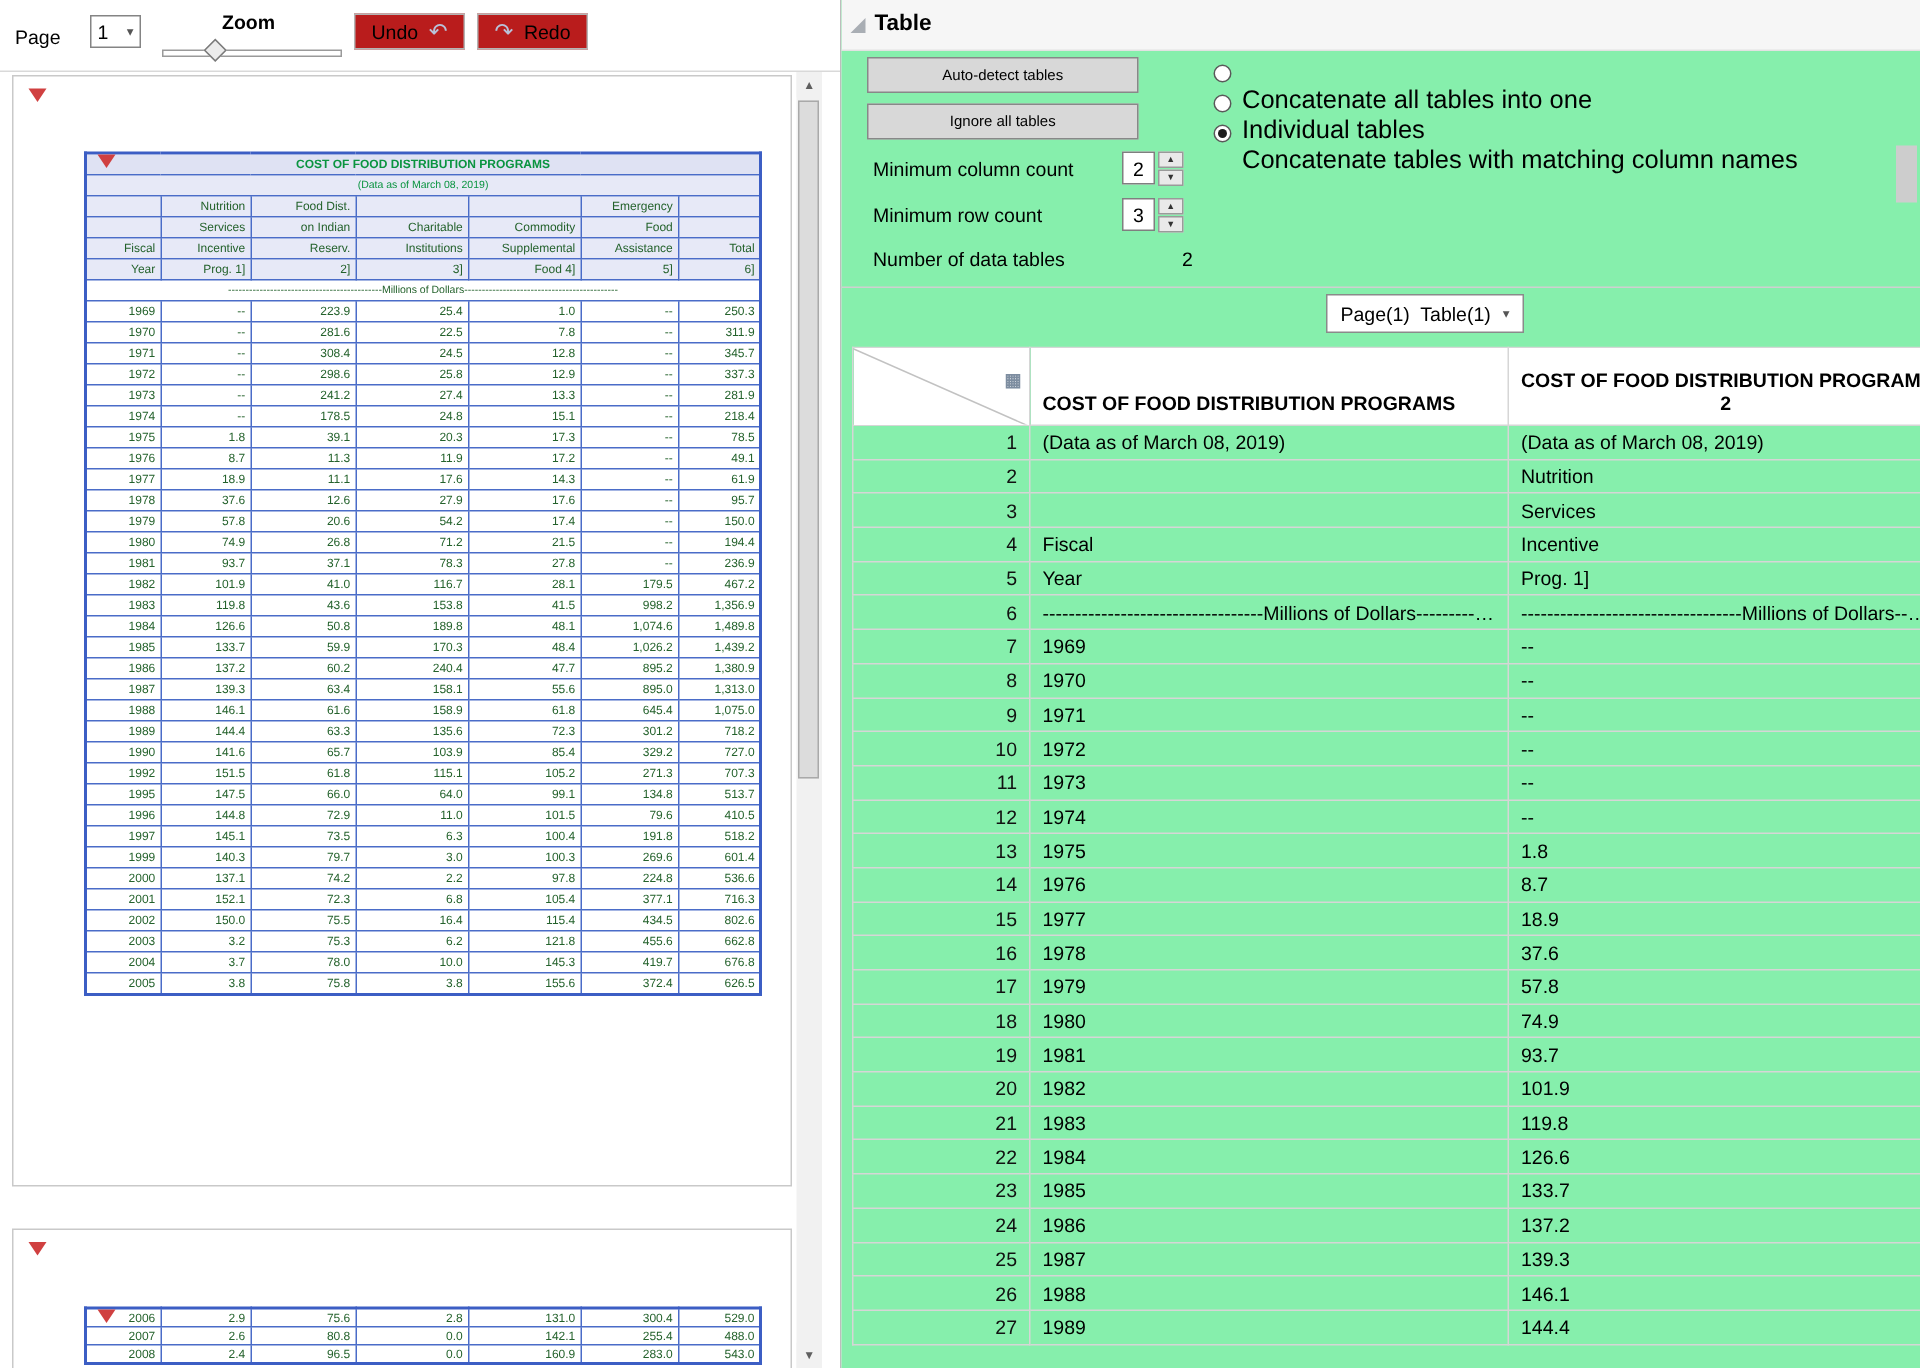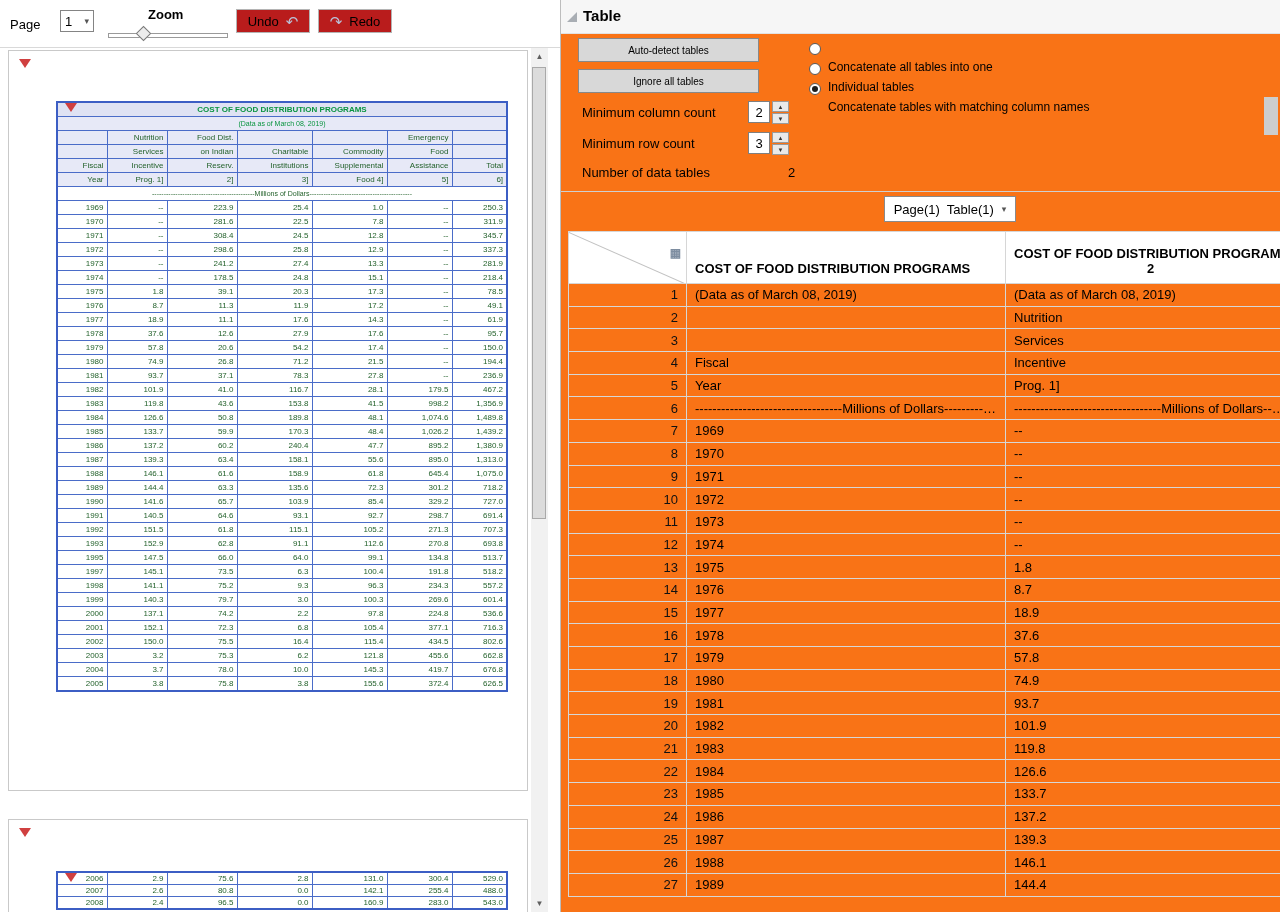--- a/index.html
+++ b/index.html
@@ -41,32 +41,32 @@
   
   .sbL{position:absolute;left:531px;top:48px;width:17px;height:864px;background:#f1f1f1;}
   .sb-btn{position:absolute;left:0;width:17px;height:17px;display:flex;align-items:center;justify-content:center;font-size:8px;color:#5f5f5f;background:#f1f1f1;cursor:default;}
   .sb-up{top:0;}
   .sb-down{bottom:0;}
   .sbL-thumb{position:absolute;left:1px;top:19px;width:14px;height:452px;background:#dcdcdc;border:1px solid #a9a9a9;box-sizing:border-box;}
 
   .divider{position:absolute;left:560px;top:0;width:1px;height:912px;background:#bdbdbd;}
 
   
-  .rp{position:absolute;left:561px;top:0;width:719px;height:912px;background:#f97316;overflow:hidden;}
+  .rp{position:absolute;left:561px;top:0;width:719px;height:912px;background:#86efac;overflow:hidden;}
   .rp-titlebar{position:absolute;left:0;top:0;width:719px;height:33px;background:#f6f6f6;border-bottom:1px solid #e2e2e2;}
   .collapse-tri{position:absolute;left:6px;top:12px;width:0;height:0;border-bottom:10px solid #a9aeb4;border-left:10px solid transparent;cursor:default;}
   .rp-title{position:absolute;left:22px;top:7px;font-size:15px;font-weight:bold;}
   .cmd-btn{position:absolute;left:17px;width:181px;height:24px;background:#d8d8d8;border:1px solid #888;font-size:10px;display:flex;align-items:center;justify-content:center;box-sizing:border-box;cursor:default;}
   .btn-auto{top:38px;}
   .btn-ignore{top:69px;}
   .radio-group{position:absolute;left:248px;top:39px;}
   .radio-row{display:flex;align-items:center;height:20px;gap:7px;cursor:default;}
   .radio-circle{width:12px;height:12px;border:1px solid #595959;border-radius:50%;background:#fff;position:relative;flex:none;box-sizing:border-box;}
   .radio-circle.selected::after{content:"";position:absolute;left:2px;top:2px;width:6px;height:6px;border-radius:50%;background:#1d1d1d;}
-  .radio-label{font-size:12px;white-space:nowrap;margin-top:36px;}
+  .radio-label{font-size:17px;white-space:nowrap;margin-top:36px;}
   .ctl-label{position:absolute;left:21px;font-size:13px;}
   .min-col-label{top:105px;}
   .min-row-label{top:136px;}
   .spin-box{position:absolute;left:187px;width:22px;height:22px;border:1px solid #7f7f7f;background:#fff;font-size:13px;display:flex;align-items:center;justify-content:center;box-sizing:border-box;}
   .min-col-box{top:101px;}
   .min-row-box{top:132px;}
   .spin-arrows{position:absolute;left:211px;width:17px;height:23px;}
   .min-col-arrows{top:101px;}
   .min-row-arrows{top:132px;}
   .spin-up,.spin-down{position:absolute;left:0;width:17px;height:11px;background:#e9e9e9;border:1px solid #9a9a9a;display:flex;align-items:center;justify-content:center;font-size:6px;color:#333;box-sizing:border-box;cursor:default;}
@@ -370,72 +370,54 @@
               <tr>
                 <td class="pdfYear">1990</td>
                 <td class="pdfData">141.6</td>
                 <td class="pdfData">65.7</td>
                 <td class="pdfData">103.9</td>
                 <td class="pdfData">85.4</td>
                 <td class="pdfData">329.2</td>
                 <td class="pdfData">727.0</td>
               </tr>
               <tr>
-                <td class="pdfYear">1991</td>
-                <td class="pdfData">140.5</td>
-                <td class="pdfData">64.6</td>
-                <td class="pdfData">93.1</td>
-                <td class="pdfData">92.7</td>
-                <td class="pdfData">298.7</td>
-                <td class="pdfData">691.4</td>
-              </tr>
-              <tr>
                 <td class="pdfYear">1992</td>
                 <td class="pdfData">151.5</td>
                 <td class="pdfData">61.8</td>
                 <td class="pdfData">115.1</td>
                 <td class="pdfData">105.2</td>
                 <td class="pdfData">271.3</td>
                 <td class="pdfData">707.3</td>
               </tr>
               <tr>
-                <td class="pdfYear">1993</td>
-                <td class="pdfData">152.9</td>
-                <td class="pdfData">62.8</td>
-                <td class="pdfData">91.1</td>
-                <td class="pdfData">112.6</td>
-                <td class="pdfData">270.8</td>
-                <td class="pdfData">693.8</td>
-              </tr>
-              <tr>
                 <td class="pdfYear">1995</td>
                 <td class="pdfData">147.5</td>
                 <td class="pdfData">66.0</td>
                 <td class="pdfData">64.0</td>
                 <td class="pdfData">99.1</td>
                 <td class="pdfData">134.8</td>
                 <td class="pdfData">513.7</td>
               </tr>
               <tr>
+                <td class="pdfYear">1996</td>
+                <td class="pdfData">144.8</td>
+                <td class="pdfData">72.9</td>
+                <td class="pdfData">11.0</td>
+                <td class="pdfData">101.5</td>
+                <td class="pdfData">79.6</td>
+                <td class="pdfData">410.5</td>
+              </tr>
+              <tr>
                 <td class="pdfYear">1997</td>
                 <td class="pdfData">145.1</td>
                 <td class="pdfData">73.5</td>
                 <td class="pdfData">6.3</td>
                 <td class="pdfData">100.4</td>
                 <td class="pdfData">191.8</td>
                 <td class="pdfData">518.2</td>
-              </tr>
-              <tr>
-                <td class="pdfYear">1998</td>
-                <td class="pdfData">141.1</td>
-                <td class="pdfData">75.2</td>
-                <td class="pdfData">9.3</td>
-                <td class="pdfData">96.3</td>
-                <td class="pdfData">234.3</td>
-                <td class="pdfData">557.2</td>
               </tr>
               <tr>
                 <td class="pdfYear">1999</td>
                 <td class="pdfData">140.3</td>
                 <td class="pdfData">79.7</td>
                 <td class="pdfData">3.0</td>
                 <td class="pdfData">100.3</td>
                 <td class="pdfData">269.6</td>
                 <td class="pdfData">601.4</td>
               </tr>

